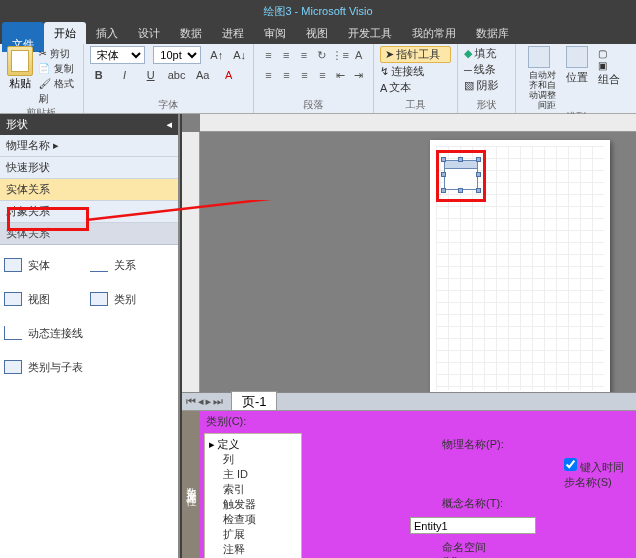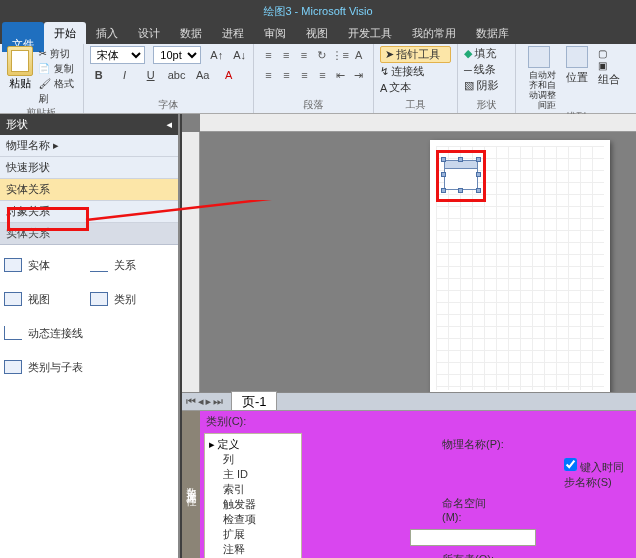--- a/index.html
+++ b/index.html
@@ -316,20 +316,24 @@
         </div>
       </div>
       <div class="prop-right">
         <div class="field-row">
           <label>物理名称(P):</label>
           <div class="chk-col">
             <label><input type="checkbox" checked="" style=""> <span>键入时同步名称(S)</span></label>
           </div>
         </div>
         <div class="field-row">
+          <label>概念名称(T):</label>
+          <input type="text" value="Entity1" style="">
+        </div>
+        <div class="field-row">
           <label>命名空间(M):</label>
           <input type="text" value="" style="">
         </div>
         <div class="field-row">
           <label>所有者(O):</label>
           <input type="text" value="" style="">
         </div>
         <div class="field-row">
           <label>源数据库(D):</label>
 

